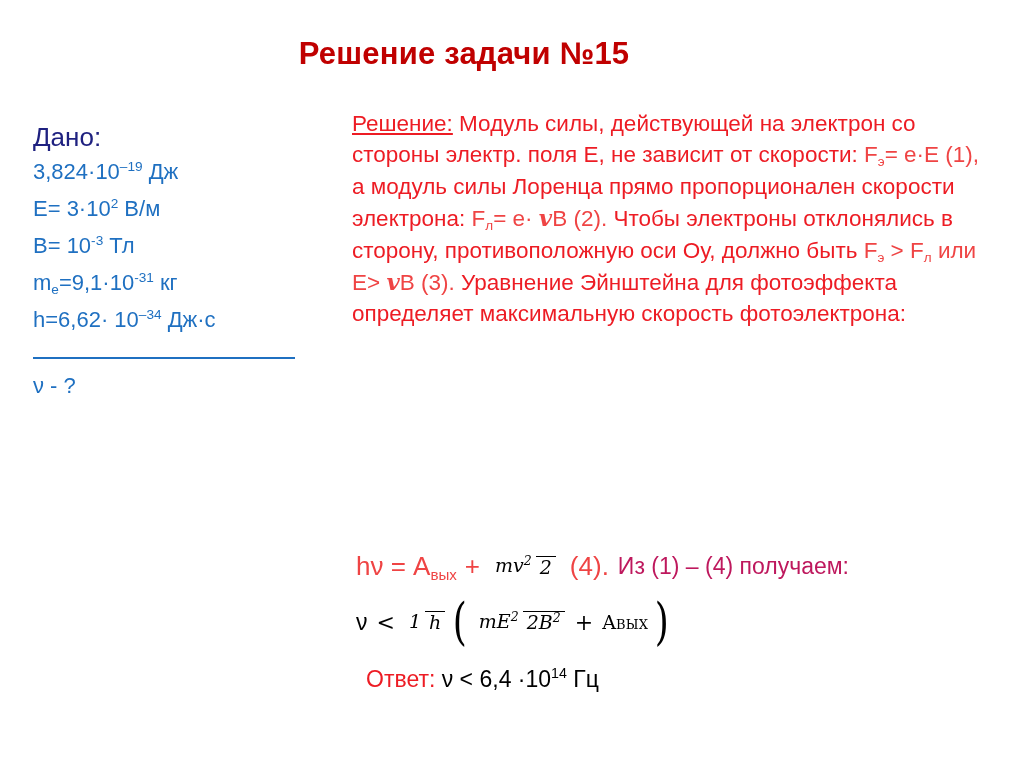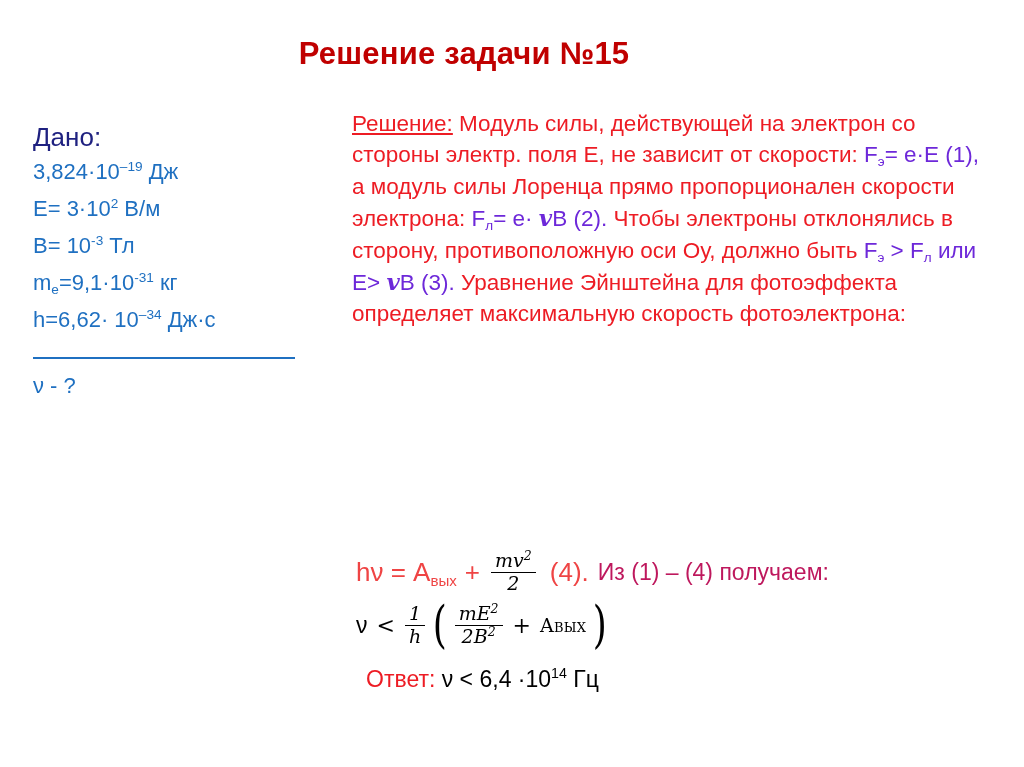--- a/index.html
+++ b/index.html
@@ -80,21 +80,21 @@
     left: 352px;
     width: 636px;
   }
   .sol-para {
     font-size: 22.5px;
     color: #ED1C24;
     line-height: 1.395;
     text-align: left;
   }
   .sol-para .u { text-decoration: underline; }
-  .sol-para .blk { color: #6d28d9; }
+  .sol-para .blk { color: #ef4444; }
   .sol-para .vee {
     font-family: "DejaVu Serif", serif;
     font-style: italic;
     font-weight: bold;
     font-size: 1.02em;
   }
   .sol-para sub {
     font-size: 0.60em;
     vertical-align: -0.30em;
     line-height: 0;
@@ -120,21 +120,20 @@
     vertical-align: -0.32em;
     line-height: 0;
   }
   .eq1 .red {
     font-size: 23px;
     color: #be185d;
     padding-left: 9px;
   }
   .frac {
     display: inline-flex;
-    flex-direction: column;
     align-items: center;
     vertical-align: middle;
     margin: 0 5px;
     font-family: "DejaVu Serif", serif;
     font-style: italic;
     color: #000;
   }
   .frac .num {
     font-size: 19px;
     padding: 0 4px 1px 4px;

